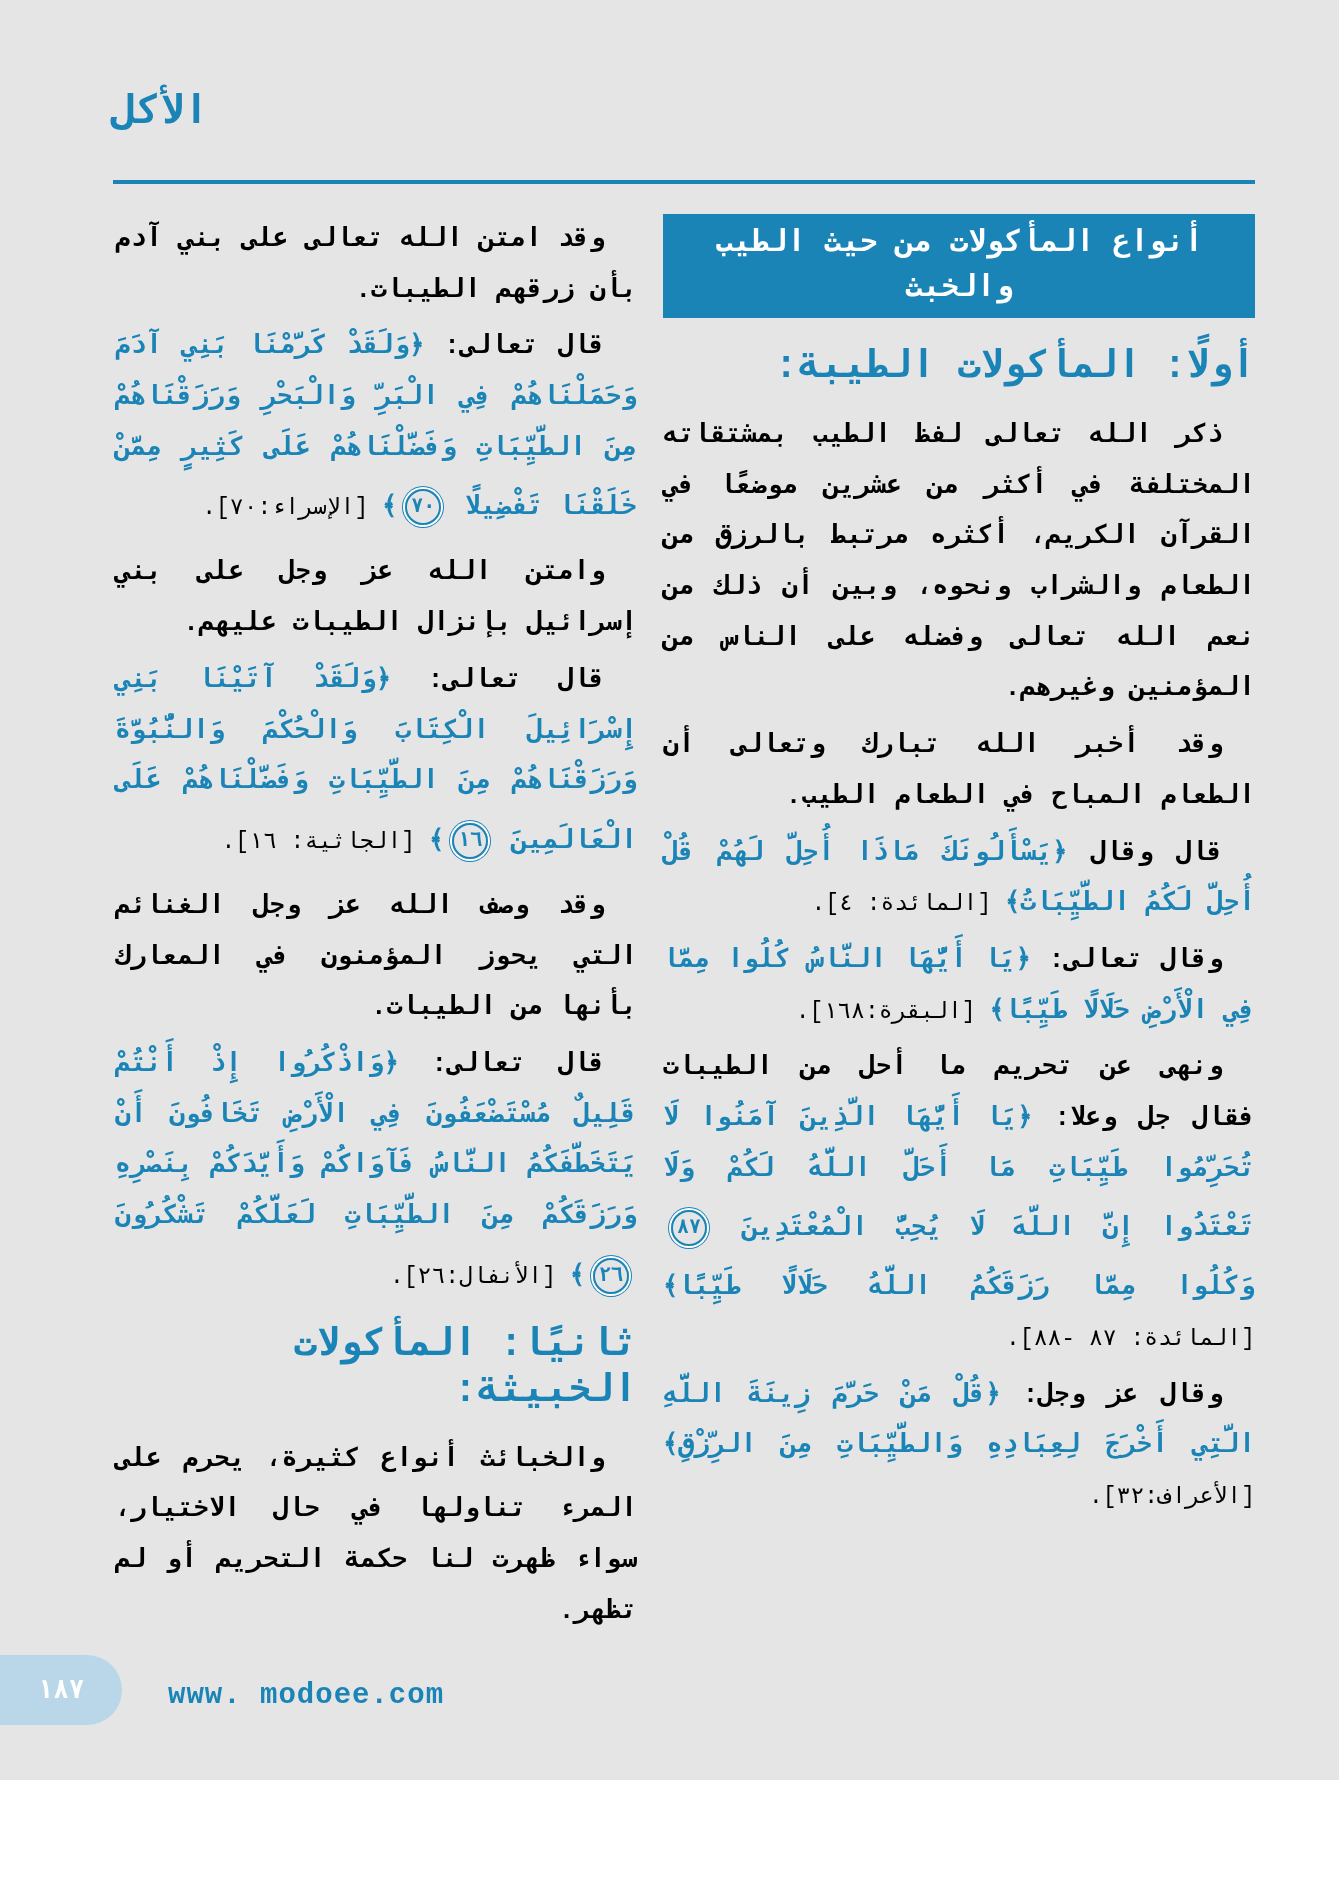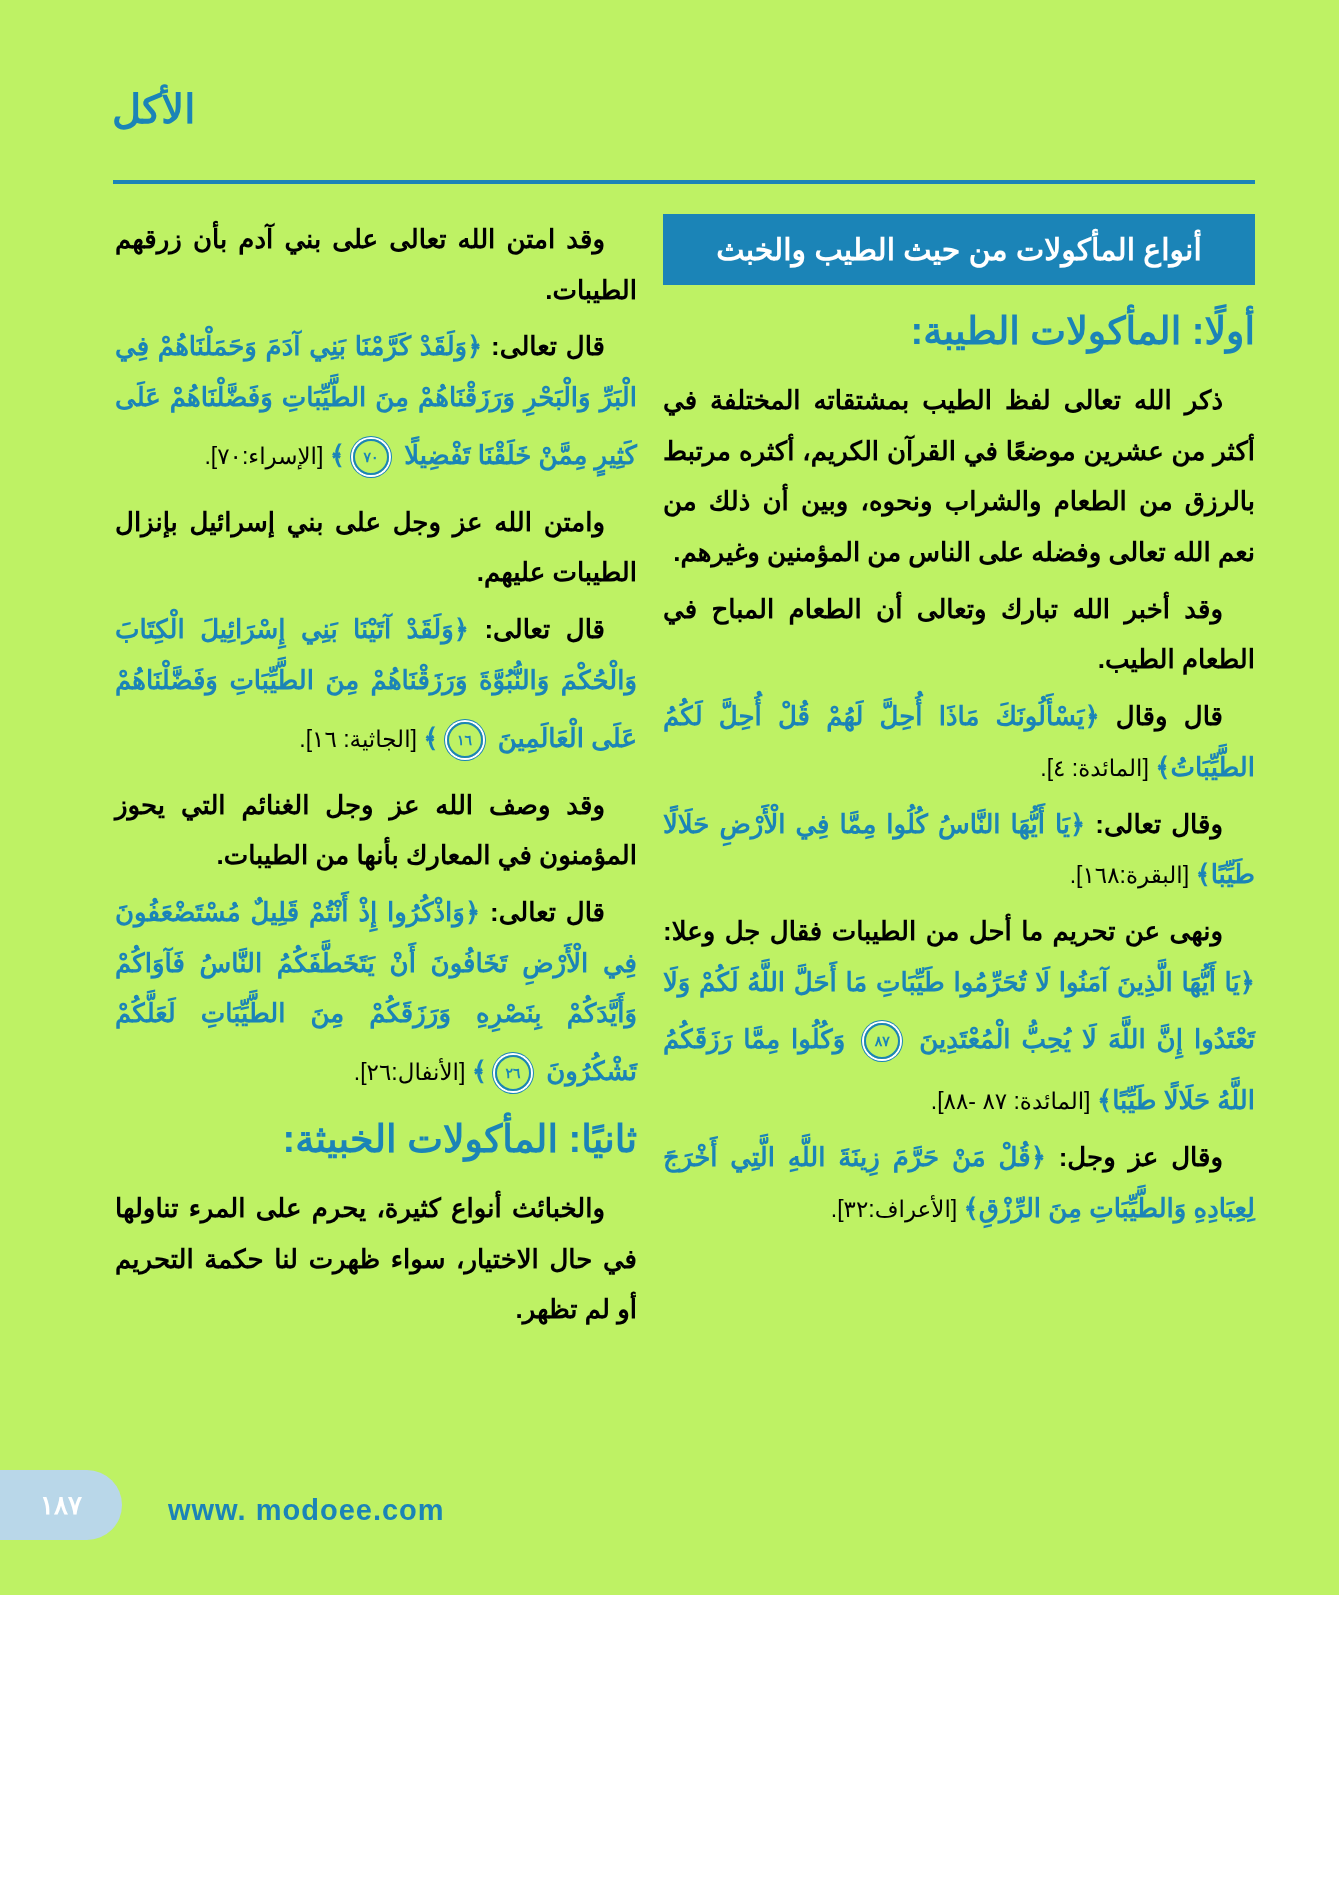--- a/index.html
+++ b/index.html
@@ -4,23 +4,23 @@
 <style>
   :root{
     --accent:#1b84b7;
     --pill:#b9d7e9;
     --ink:#000000;
   }
   *{box-sizing:border-box;}
   html,body{margin:0;padding:0;background:#ffffff;}
   .page{
     position:relative;
-    width:1339px;height:1595px;
-    background:#bef264;
-    font-family:Liberation Sans, sans-serif;
+    width:1339px;height:1780px;
+    background:#e5e5e5;
+    font-family:Liberation Mono, monospace;
     direction:rtl;
     overflow:hidden;
   }
   .page-header{
     position:absolute;top:86px;left:112px;right:84px;
     direction:ltr;text-align:left;
   }
   .page-title{
     color:var(--accent);
     font-size:40px;font-weight:bold;
@@ -34,21 +34,21 @@
     display:flex;gap:26px;align-items:flex-start;
   }
   .col{min-width:0;}
   .col-right{width:592px;flex:0 0 auto;}
   .col-left{flex:1 1 auto;}
   .banner{
     background:var(--accent);
     color:#ffffff;
     font-size:30px;font-weight:bold;
     text-align:center;
-    padding:13px 8px;
+    padding:7px 8px;
     margin:0 0 24px 0;
     line-height:1.5;
   }
   .subheading{
     color:var(--accent);
     font-size:38px;font-weight:bold;
     margin:10px 0 22px 0;
   }
   .para{
     margin:0 0 6px 0;
@@ -67,21 +67,21 @@
     font-size:23px;
   }
   .ayah-marker{
     display:inline-flex;
     align-items:center;justify-content:center;
     width:36px;height:36px;
     border:2px solid var(--accent);
     border-radius:50%;
     box-shadow:0 0 0 2px #ffffff, 0 0 0 3px var(--accent);
     color:var(--accent);
-    font-size:14px;font-weight:bold;
+    font-size:20px;font-weight:bold;
     vertical-align:middle;
     margin:16px 8px;
     text-indent:0;
     line-height:1;
   }
   .footer-pill{
     position:absolute;left:0;bottom:55px;
     width:122px;height:70px;
     background:var(--pill);
     border-radius:0 36px 36px 0;

